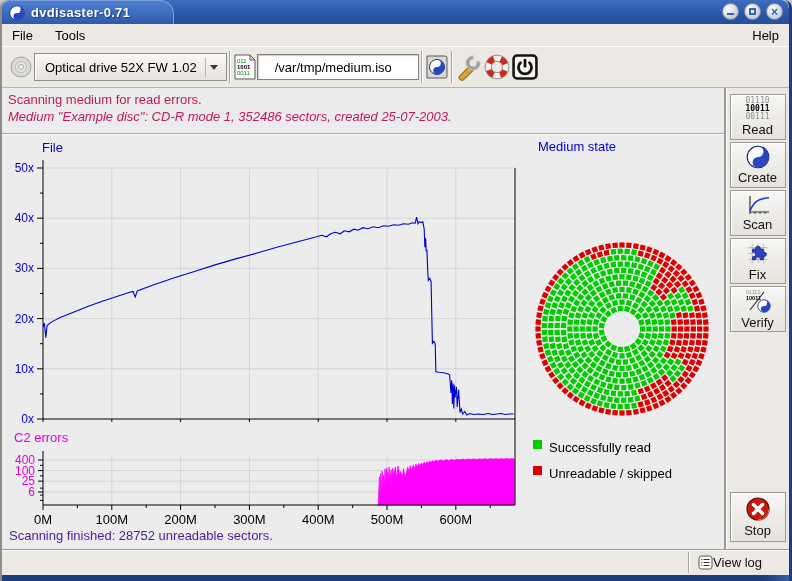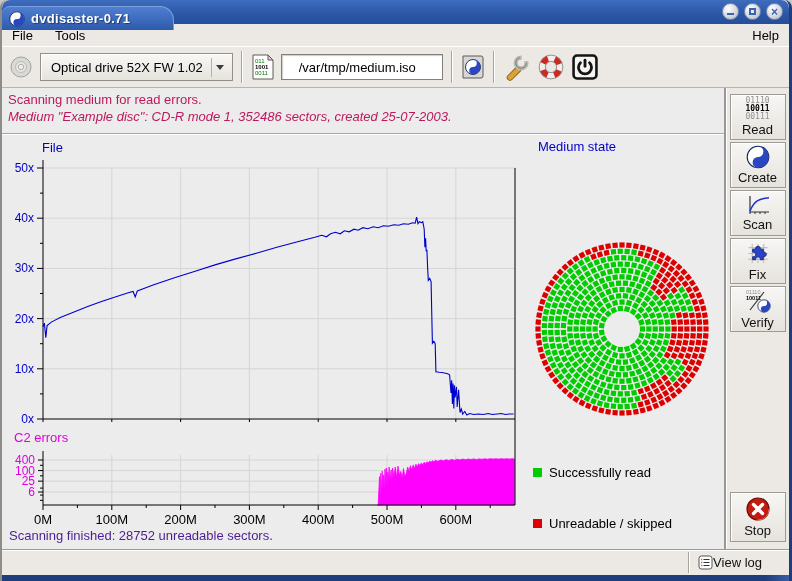--- a/index.html
+++ b/index.html
@@ -2,36 +2,36 @@
 <html><head>
 <meta charset="utf-8">
 <style>
   html,body{margin:0;padding:0;background:#c8c8c8;font-family:"Liberation Sans","DejaVu Sans",sans-serif;}
   *{box-sizing:border-box;}
   .window{width:792px;height:581px;position:relative;background:#ece9e4;
     border-left:2px solid #8f8d88;border-right:3px solid #1d3d7d;
     border-radius:8px 8px 0 0;overflow:hidden;}
   
   .titlebar{height:24px;background:linear-gradient(#3e6cbe,#2b56a6 60%,#254e9a);position:relative;border-radius:8px 8px 0 0;}
-  .title-tab{position:absolute;left:0;top:6px;height:24px;width:172px;
+  .title-tab{position:absolute;left:0;top:0;height:24px;width:172px;
     background:linear-gradient(#4f7fd2,#2e5aab);border:1px solid #7da0dd;border-left:none;border-bottom:none;
     border-radius:8px 14px 0 0;display:flex;align-items:center;padding-left:7px;gap:6px;}
   .title-text{color:#fff;font-weight:bold;font-size:13px;letter-spacing:.3px;text-shadow:1px 1px 1px #1c3a74;}
   .win-controls{position:absolute;right:6px;top:3px;display:flex;gap:5px;}
   .win-btn{width:17px;height:17px;border-radius:50%;background:radial-gradient(circle at 35% 30%,#ffffff,#c9cdd6 70%,#aab1c2);
     border:1px solid #7c8db4;display:flex;align-items:center;justify-content:center;color:#3a62b0;font-size:11px;line-height:1;cursor:default;}
   .glyph-min{width:7px;height:2px;background:#3a62b0;display:block;margin-top:4px;}
   .glyph-max{width:7px;height:7px;border:2px solid #3a62b0;display:block;}
   .glyph-close{font-weight:bold;font-size:12px;}
   
   .menubar{height:22px;display:flex;align-items:center;font-size:13px;padding:0 8px;gap:18px;background:#ece9e4;}
   .menu-item{padding:2px 2px;color:#000;}
   .menu-spacer{flex:1;}
   
-  .toolbar{height:42px;display:flex;align-items:center;padding:0 6px;gap:6px;background:#ece9e4;
+  .toolbar{height:42px;display:flex;align-items:center;padding:0 6px;gap:0;background:#ece9e4;
     border-top:1px solid #fff;border-bottom:1px solid #b7b4ae;}
   .tool-sep{width:2px;align-self:stretch;margin:4px 2px;background:linear-gradient(90deg,#a8a59f 50%,#fff 50%);}
   .combo{display:flex;align-items:center;height:28px;background:linear-gradient(#f9f8f6,#e6e3dd);
     border:1px solid #928f89;box-shadow:inset 1px 1px 0 #fff;padding:0 4px 0 10px;font-size:13px;gap:8px;}
   .combo-arrow-box{display:flex;align-items:center;border-left:1px solid #b5b2ac;padding:7px 4px;}
   .combo-arrow{width:0;height:0;border-left:4px solid transparent;border-right:4px solid transparent;border-top:5px solid #3c3c3c;}
   .entry{height:26px;width:162px;background:#fff;border:1px solid #82807b;box-shadow:inset 1px 1px 1px #cfcdc8;
     font-size:13px;font-family:"Liberation Sans","DejaVu Sans",sans-serif;padding:0 17px;color:#000;}
   .file-icon{width:24px;height:26px;position:relative;flex:0 0 auto;}
   
@@ -39,21 +39,21 @@
   .main{flex:1;position:relative;background:#ececec;}
   .statusmsg{position:absolute;left:6px;top:3px;font-size:13px;color:#be185d;line-height:17px;}
   .statusmsg .l2{font-style:italic;}
   .hsep{position:absolute;left:0;top:45px;width:100%;height:2px;background:linear-gradient(#aba8a2 50%,#fff 50%);}
   .chartlabel{position:absolute;font-size:13px;}
   .lbl-speed{left:40px;top:52px;color:#0000cc;}
   .lbl-c2{left:12px;top:342px;color:#e000e0;}
   .lbl-medium{left:536px;top:51px;color:#0000cc;}
   .finished{position:absolute;left:7px;top:440px;font-size:13px;color:#4c1d95;}
   .legend{position:absolute;left:531px;top:352px;display:flex;flex-direction:column;gap:11px;font-size:13px;}
-  .legend-row{display:flex;align-items:center;gap:7px;margin-top:25px;}
+  .legend-row{display:flex;gap:7px;}
   .swatch{width:9px;height:9px;display:inline-block;}
   
   .sidebar{width:65px;border-left:2px solid;border-image:linear-gradient(#9a9894,#9a9894) 1;box-shadow:inset 1px 0 0 #fff;
     display:flex;flex-direction:column;align-items:center;padding-top:6px;gap:2px;background:#ece9e4;}
   .side-btn{width:56px;height:46px;background:linear-gradient(#f7f6f4,#e6e3dd);border:1px solid #9c9a94;
     box-shadow:inset 1px 1px 0 #fff;display:flex;flex-direction:column;align-items:center;justify-content:center;
     font-size:13px;color:#111;padding:0 0;gap:1px;font-family:"Liberation Sans","DejaVu Sans",sans-serif;}
   .side-btn .ic{flex:0 0 auto;}
   .bin-lines{font-family:"DejaVu Sans Mono",monospace;font-size:8px;line-height:8px;text-align:center;}
   .bin-lines .g{color:#909090;} .bin-lines .b{color:#000;font-weight:bold;}

